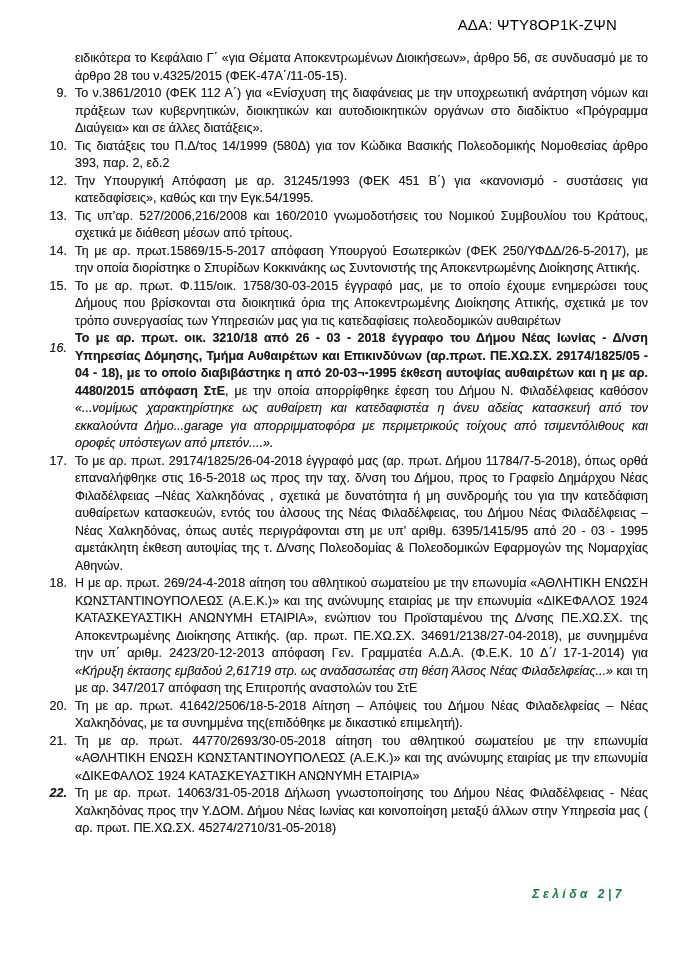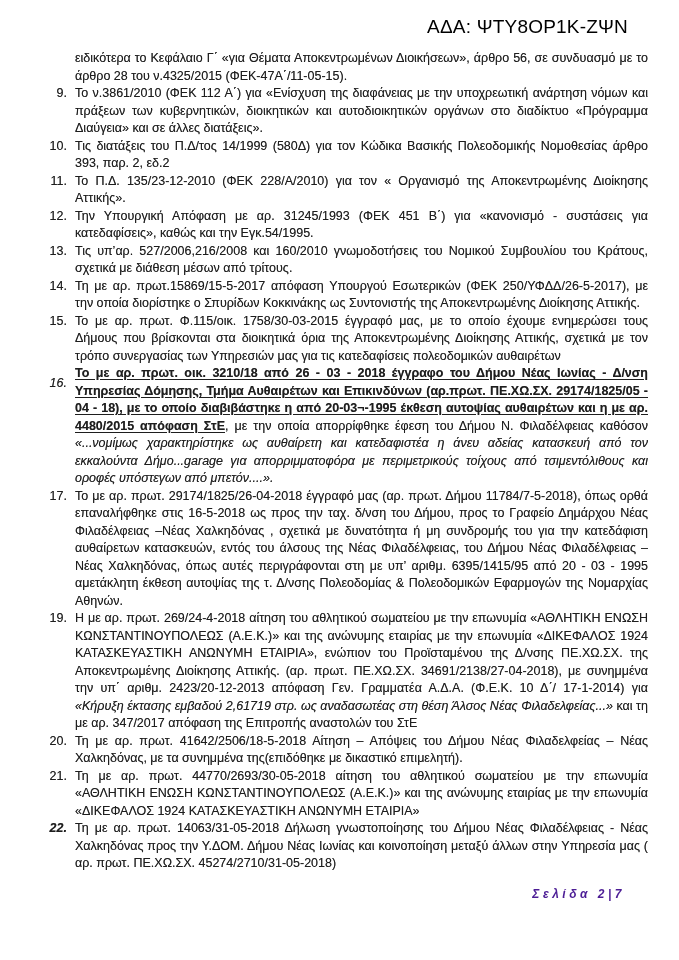--- a/index.html
+++ b/index.html
@@ -10,23 +10,23 @@
     color: #1e1e1e;
   }
   .page {
     position: relative;
     width: 679px; height: 960px;
     background: #ffffff;
     overflow: hidden;
   }
   .ada {
     position: absolute;
-    top: 16px; left: 0; right: 51px;
+    top: 16px; left: 0; right: 62px;
     text-align: right;
-    font-size: 19px;
+    font-size: 15px;
     color: #000;
     letter-spacing: 0.2px;
   }
   .doc-body {
     position: absolute;
     top: 50px; left: 40px;
     width: 608px;
     font-size: 12.5px;
     line-height: 17.5px;
     text-align: justify;
@@ -39,53 +39,49 @@
   .num {
     flex: 0 0 27px;
     padding-right: 8px;
     text-align: right;
     white-space: nowrap;
   }
   .num.n-i { font-style: italic; margin-top: 10px; }
   .num.n-b { font-weight: 700; font-style: italic; }
   .item-text { flex: 1; text-align: justify; }
   .s-n { }
-  .s-bu { font-weight: 700; text-decoration: underline; text-underline-offset: 2px; }
+  .s-bu { font-weight: 700; text-underline-offset: 2px; }
   .s-i { font-style: italic; }
   .footer {
     position: absolute;
     top: 887px; left: 0; right: 54px;
     text-align: right;
     font-size: 12px;
     font-weight: 700;
     font-style: italic;
     letter-spacing: 3.5px;
-    color: #4c1d95;
+    color: #15803d;
   }
 </style>
 </head>
 <body>
 
 <div class="page">
   <div class="ada">ΑΔΑ: ΨΤΥ8ΟΡ1Κ-ΖΨΝ</div>
 
   <div class="doc-body">
     <p class="intro">ειδικότερα το Κεφάλαιο Γ΄ «για Θέματα Αποκεντρωμένων Διοικήσεων», άρθρο 56, σε συνδυασμό με το άρθρο 28 του ν.4325/2015 (ΦΕΚ-47Α΄/11-05-15).</p>
     <div id="ref-list">
         <div class="item">
           <span class="num n-n">9.</span>
           <div class="item-text"><span class="s-n">Το ν.3861/2010 (ΦΕΚ 112 Α΄) για «Ενίσχυση της διαφάνειας με την υποχρεωτική ανάρτηση νόμων και πράξεων των κυβερνητικών, διοικητικών και αυτοδιοικητικών οργάνων στο διαδίκτυο «Πρόγραμμα Διαύγεια» και σε άλλες διατάξεις».</span></div>
         </div>
         <div class="item">
           <span class="num n-n">10.</span>
           <div class="item-text"><span class="s-n">Τις διατάξεις του Π.Δ/τος 14/1999 (580Δ) για τον Κώδικα Βασικής Πολεοδομικής Νομοθεσίας άρθρο 393, παρ. 2, εδ.2</span></div>
-        </div>
-        <div class="item">
-          <span class="num n-n">11.</span>
-          <div class="item-text"><span class="s-n">Το Π.Δ. 135/23-12-2010 (ΦΕΚ 228/Α/2010) για τον « Οργανισμό της Αποκεντρωμένης  Διοίκησης Αττικής».</span></div>
         </div>
         <div class="item">
           <span class="num n-n">12.</span>
           <div class="item-text"><span class="s-n">Την Υπουργική Απόφαση με αρ. 31245/1993 (ΦΕΚ 451 Β΄) για  «κανονισμό -   συστάσεις για κατεδαφίσεις», καθώς και την Εγκ.54/1995.</span></div>
         </div>
         <div class="item">
           <span class="num n-n">13.</span>
           <div class="item-text"><span class="s-n">Τις υπ’αρ. 527/2006,216/2008 και 160/2010 γνωμοδοτήσεις του Νομικού Συμβουλίου του Κράτους, σχετικά με διάθεση μέσων από τρίτους.</span></div>
         </div>
         <div class="item">
@@ -98,21 +94,21 @@
         </div>
         <div class="item">
           <span class="num n-i">16.</span>
           <div class="item-text"><span class="s-bu">Το με αρ. πρωτ. οικ. 3210/18  από 26 - 03 - 2018 έγγραφο του Δήμου  Νέας Ιωνίας  - Δ/νση Υπηρεσίας Δόμησης, Τμήμα Αυθαιρέτων και Επικινδύνων (αρ.πρωτ. ΠΕ.ΧΩ.ΣΧ. 29174/1825/05 - 04 - 18), με το οποίο διαβιβάστηκε η από 20-03¬-1995 έκθεση αυτοψίας αυθαιρέτων και η με αρ. 4480/2015 απόφαση ΣτΕ</span><span class="s-n">, με την οποία απορρίφθηκε έφεση του Δήμου Ν. Φιλαδέλφειας καθόσον </span><span class="s-i">«...νομίμως χαρακτηρίστηκε ως αυθαίρετη και κατεδαφιστέα η άνευ αδείας κατασκευή από τον εκκαλούντα Δήμο...garage για απορριμματοφόρα με περιμετρικούς τοίχους από τσιμεντόλιθους και οροφές υπόστεγων από μπετόν....».</span></div>
         </div>
         <div class="item">
           <span class="num n-n">17.</span>
           <div class="item-text"><span class="s-n">Το με αρ. πρωτ. 29174/1825/26-04-2018 έγγραφό μας (αρ. πρωτ. Δήμου 11784/7-5-2018), όπως ορθά επαναλήφθηκε στις 16-5-2018 ως προς την ταχ. δ/νση του Δήμου, προς το Γραφείο Δημάρχου Νέας Φιλαδέλφειας –Νέας Χαλκηδόνας , σχετικά με δυνατότητα ή μη συνδρομής του για την κατεδάφιση αυθαίρετων κατασκευών, εντός του άλσους της Νέας Φιλαδέλφειας,  του Δήμου Νέας Φιλαδέλφειας – Νέας Χαλκηδόνας, όπως αυτές περιγράφονται στη με υπ’ αριθμ. 6395/1415/95 από 20 - 03 - 1995 αμετάκλητη έκθεση αυτοψίας της τ. Δ/νσης Πολεοδομίας &amp; Πολεοδομικών Εφαρμογών της Νομαρχίας Αθηνών.</span></div>
         </div>
         <div class="item">
-          <span class="num n-n">19.</span>
+          <span class="num n-n">18.</span>
           <div class="item-text"><span class="s-n">Η με αρ. πρωτ. 269/24-4-2018 αίτηση του αθλητικού σωματείου με την επωνυμία «ΑΘΛΗΤΙΚΗ ΕΝΩΣΗ ΚΩΝΣΤΑΝΤΙΝΟΥΠΟΛΕΩΣ (Α.Ε.Κ.)» και της ανώνυμης εταιρίας με την επωνυμία «ΔΙΚΕΦΑΛΟΣ 1924 ΚΑΤΑΣΚΕΥΑΣΤΙΚΗ ΑΝΩΝΥΜΗ ΕΤΑΙΡΙΑ», ενώπιον του Προϊσταμένου της Δ/νσης ΠΕ.ΧΩ.ΣΧ. της Αποκεντρωμένης Διοίκησης Αττικής. (αρ. πρωτ. ΠΕ.ΧΩ.ΣΧ. 34691/2138/27-04-2018), με συνημμένα την υπ΄ αριθμ. 2423/20-12-2013 απόφαση Γεν. Γραμματέα Α.Δ.Α. (Φ.Ε.Κ. 10 Δ΄/ 17-1-2014) για </span><span class="s-i">«Κήρυξη έκτασης εμβαδού 2,61719 στρ. ως αναδασωτέας στη θέση Άλσος Νέας Φιλαδελφείας...»</span><span class="s-n"> και τη με αρ. 347/2017 απόφαση της Επιτροπής αναστολών του ΣτΕ</span></div>
         </div>
         <div class="item">
           <span class="num n-n">20.</span>
           <div class="item-text"><span class="s-n">Τη με αρ. πρωτ. 41642/2506/18-5-2018 Αίτηση – Απόψεις του Δήμου Νέας Φιλαδελφείας – Νέας Χαλκηδόνας, με τα συνημμένα της(επιδόθηκε με δικαστικό επιμελητή).</span></div>
         </div>
         <div class="item">
           <span class="num n-n">21.</span>
           <div class="item-text"><span class="s-n">Τη με αρ. πρωτ. 44770/2693/30-05-2018 αίτηση του αθλητικού σωματείου με την επωνυμία «ΑΘΛΗΤΙΚΗ ΕΝΩΣΗ ΚΩΝΣΤΑΝΤΙΝΟΥΠΟΛΕΩΣ (Α.Ε.Κ.)» και της ανώνυμης εταιρίας με την επωνυμία «ΔΙΚΕΦΑΛΟΣ 1924 ΚΑΤΑΣΚΕΥΑΣΤΙΚΗ ΑΝΩΝΥΜΗ ΕΤΑΙΡΙΑ»</span></div>
         </div>

